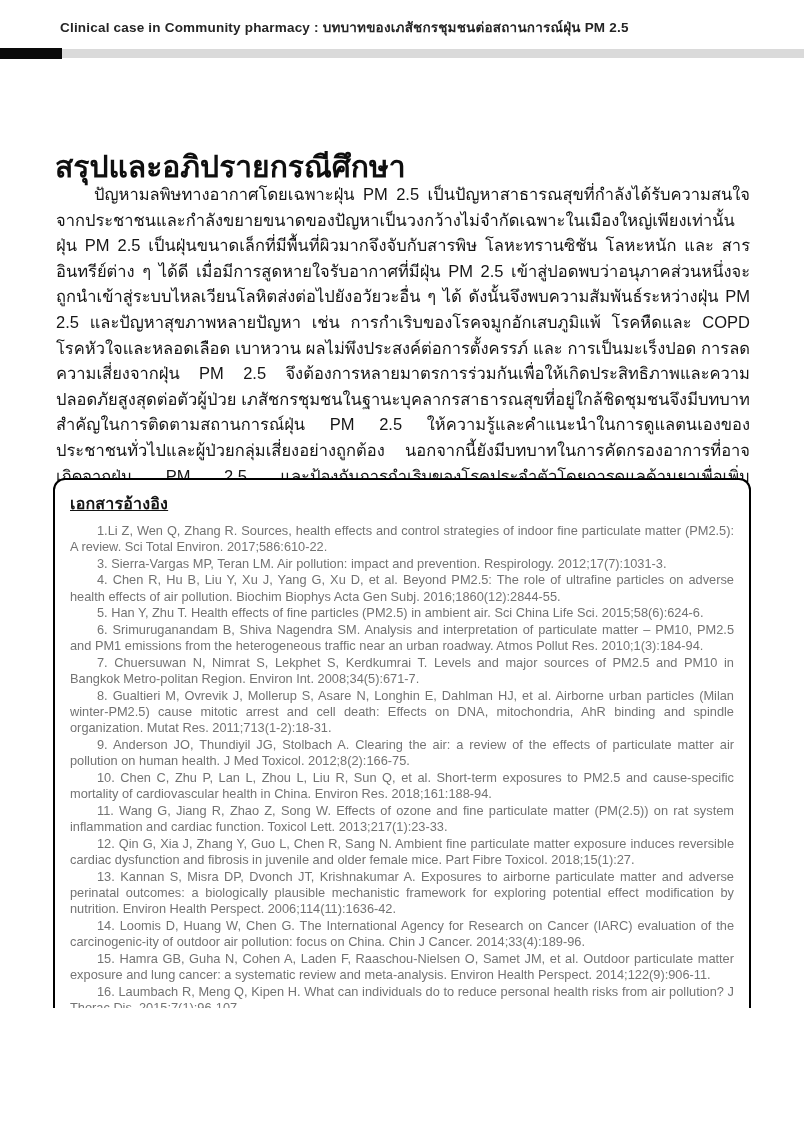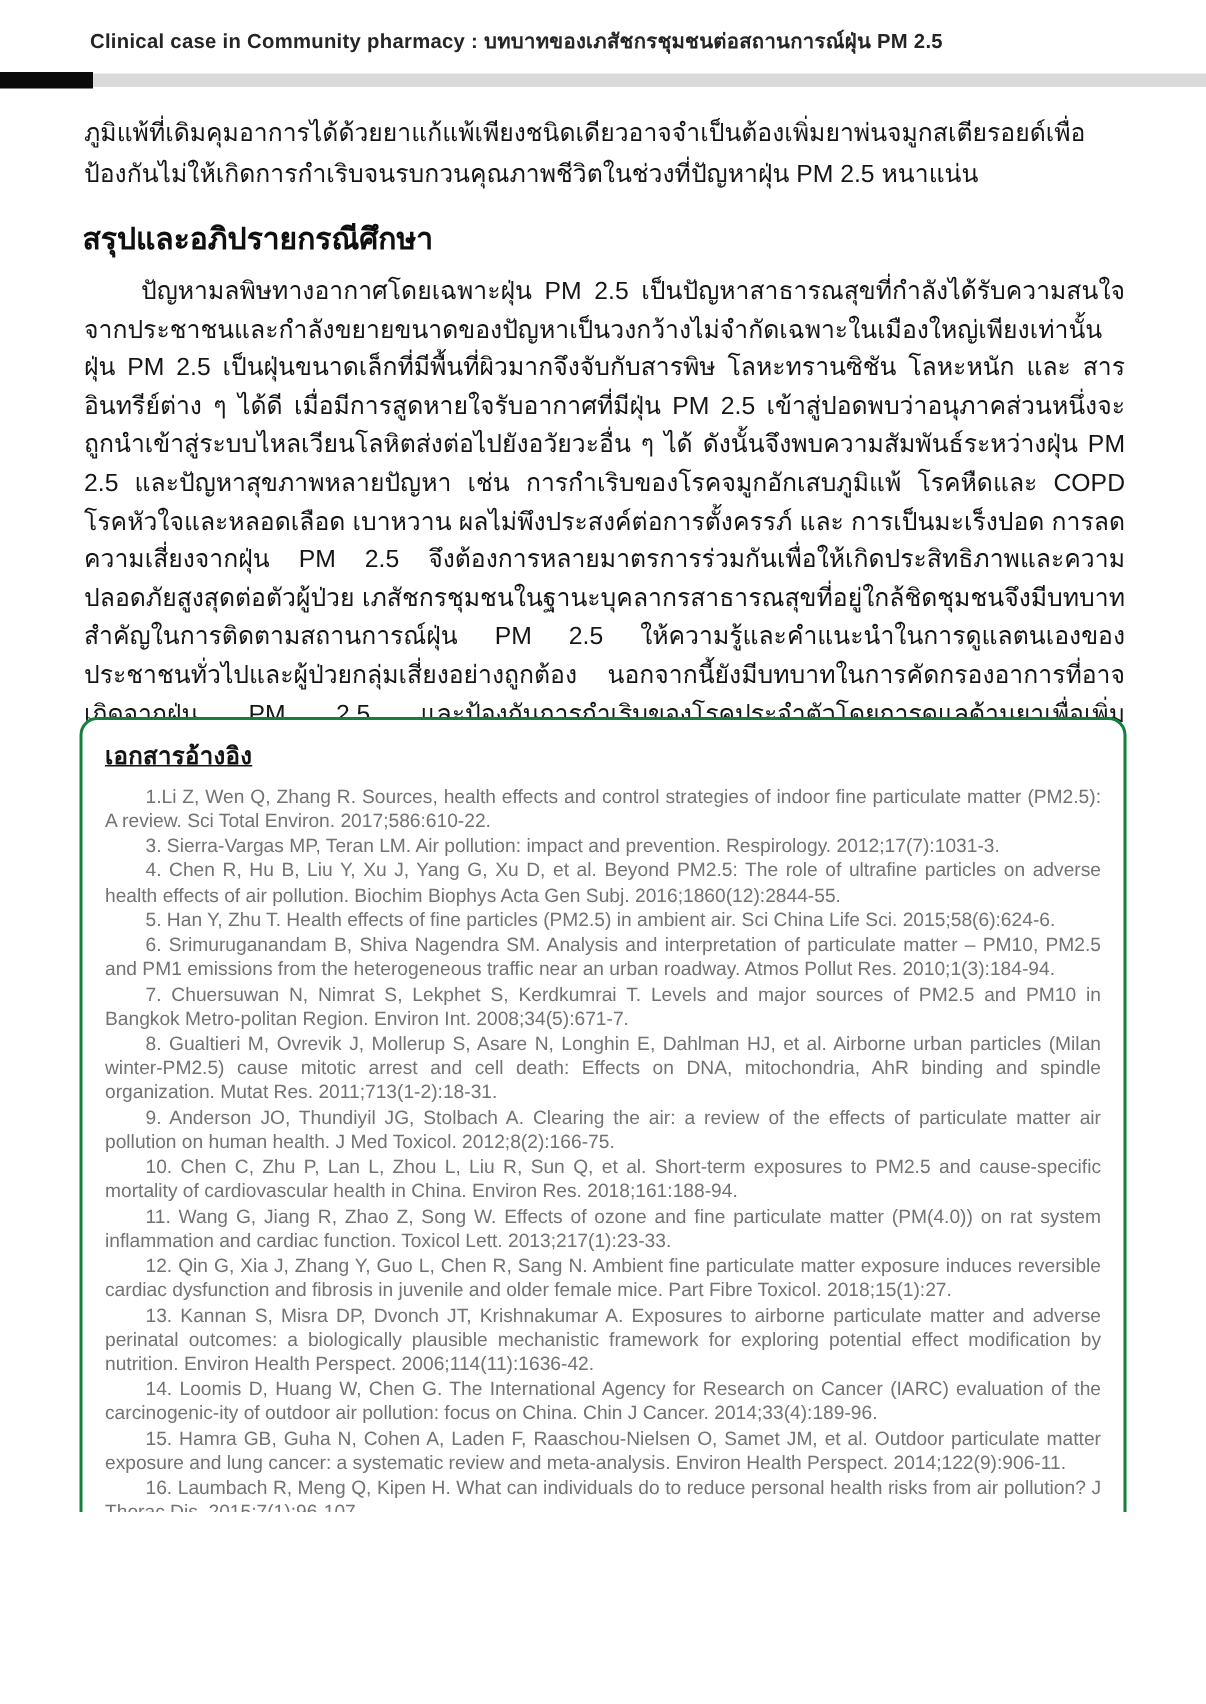--- a/index.html
+++ b/index.html
@@ -19,31 +19,31 @@
   .header-rule{ position:absolute; top:49px; left:0; width:804px; height:9px; background:#dadada; }
   .header-rule-accent{ position:absolute; top:-1px; left:0; width:62px; height:11px; background:#0a0a0a; }
 
   
   .intro{
     position:absolute; top:76px; left:56px; width:694px;
     font-size:16.5px; line-height:27px; text-align:justify; color:#161616;
   }
   .section-heading{
     position:absolute; top:143px; left:55px;
-    font-size:20px; font-weight:700; color:#0f0f0f;
+    font-size:30px; font-weight:700; color:#0f0f0f;
   }
   .summary{
     position:absolute; top:182px; left:56px; width:694px;
     font-size:16.5px; line-height:25.6px; text-align:justify; text-indent:38px; color:#161616;
   }
 
   
   .refbox{
     position:absolute; top:478px; left:53px; width:698px; height:557px;
-    border:2px solid #15803d; border-radius:12px;
+    border:2px solid #000000; border-radius:12px;
     padding:11px 15px 8px 15px; background:#ffffff; overflow:hidden;
   }
   .ref-heading{
     font-size:16px; font-weight:700; color:#141414;
     text-decoration:underline; margin-bottom:7px; letter-spacing:.2px;
   }
   .ref-item{
     font-size:12.8px; line-height:16.45px; color:#737373;
     text-align:justify; text-indent:27px; margin:0;
   }
@@ -72,21 +72,20 @@
 </head>
 <body>
 
 <div class="page">
 
   <div class="header-title">Clinical case in Community pharmacy : บทบาทของเภสัชกรชุมชนต่อสถานการณ์ฝุ่น PM 2.5</div>
   <div class="header-rule">
     <div class="header-rule-accent"></div>
   </div>
 
-  <p class="intro">ภูมิแพ้ที่เดิมคุมอาการได้ด้วยยาแก้แพ้เพียงชนิดเดียวอาจจำเป็นต้องเพิ่มยาพ่นจมูกสเตียรอยด์เพื่อป้องกันไม่ให้เกิดการกำเริบจนรบกวนคุณภาพชีวิตในช่วงที่ปัญหาฝุ่น PM 2.5 หนาแน่น</p>
 
   <h1 class="section-heading">สรุปและอภิปรายกรณีศึกษา</h1>
 
   <p class="summary">ปัญหามลพิษทางอากาศโดยเฉพาะฝุ่น PM 2.5 เป็นปัญหาสาธารณสุขที่กำลังได้รับความสนใจจากประชาชนและกำลังขยายขนาดของปัญหาเป็นวงกว้างไม่จำกัดเฉพาะในเมืองใหญ่เพียงเท่านั้น ฝุ่น PM 2.5 เป็นฝุ่นขนาดเล็กที่มีพื้นที่ผิวมากจึงจับกับสารพิษ โลหะทรานซิชัน โลหะหนัก และ สารอินทรีย์ต่าง ๆ ได้ดี เมื่อมีการสูดหายใจรับอากาศที่มีฝุ่น PM 2.5 เข้าสู่ปอดพบว่าอนุภาคส่วนหนึ่งจะถูกนำเข้าสู่ระบบไหลเวียนโลหิตส่งต่อไปยังอวัยวะอื่น ๆ ได้ ดังนั้นจึงพบความสัมพันธ์ระหว่างฝุ่น PM 2.5 และปัญหาสุขภาพหลายปัญหา เช่น การกำเริบของโรคจมูกอักเสบภูมิแพ้ โรคหืดและ COPD โรคหัวใจและหลอดเลือด เบาหวาน ผลไม่พึงประสงค์ต่อการตั้งครรภ์ และ การเป็นมะเร็งปอด การลดความเสี่ยงจากฝุ่น PM 2.5 จึงต้องการหลายมาตรการร่วมกันเพื่อให้เกิดประสิทธิภาพและความปลอดภัยสูงสุดต่อตัวผู้ป่วย เภสัชกรชุมชนในฐานะบุคลากรสาธารณสุขที่อยู่ใกล้ชิดชุมชนจึงมีบทบาทสำคัญในการติดตามสถานการณ์ฝุ่น PM 2.5 ให้ความรู้และคำแนะนำในการดูแลตนเองของประชาชนทั่วไปและผู้ป่วยกลุ่มเสี่ยงอย่างถูกต้อง นอกจากนี้ยังมีบทบาทในการคัดกรองอาการที่อาจเกิดจากฝุ่น PM 2.5 และป้องกันการกำเริบของโรคประจำตัวโดยการดูแลด้านยาเพื่อเพิ่มประสิทธิภาพและความร่วมมือในการใช้ยาของผู้ป่วย</p>
 
   <div class="refbox">
     <div class="ref-heading">เอกสารอ้างอิง</div>
     <div class="ref-list">
 
         <p class="ref-item">1.Li Z, Wen Q, Zhang R. Sources, health effects and control strategies of indoor fine particulate matter (PM2.5): A review. Sci Total Environ. 2017;586:610-22.</p>
@@ -101,21 +100,21 @@
         <p class="ref-item">6. Srimuruganandam B, Shiva Nagendra SM. Analysis and interpretation of particulate matter – PM10, PM2.5 and PM1 emissions from the heterogeneous traffic near an urban roadway. Atmos Pollut Res. 2010;1(3):184-94.</p>
 
         <p class="ref-item">7. Chuersuwan N, Nimrat S, Lekphet S, Kerdkumrai T. Levels and major sources of PM2.5 and PM10 in Bangkok Metro-politan Region. Environ Int. 2008;34(5):671-7.</p>
 
         <p class="ref-item">8. Gualtieri M, Ovrevik J, Mollerup S, Asare N, Longhin E, Dahlman HJ, et al. Airborne urban particles (Milan winter-PM2.5) cause mitotic arrest and cell death: Effects on DNA, mitochondria, AhR binding and spindle organization. Mutat Res. 2011;713(1-2):18-31.</p>
 
         <p class="ref-item">9. Anderson JO, Thundiyil JG, Stolbach A. Clearing the air: a review of the effects of particulate matter air pollution on human health. J Med Toxicol. 2012;8(2):166-75.</p>
 
         <p class="ref-item">10. Chen C, Zhu P, Lan L, Zhou L, Liu R, Sun Q, et al. Short-term exposures to PM2.5 and cause-specific mortality of cardiovascular health in China. Environ Res. 2018;161:188-94.</p>
 
-        <p class="ref-item">11. Wang G, Jiang R, Zhao Z, Song W. Effects of ozone and fine particulate matter (PM(4.0)) on rat system inflammation and cardiac function. Toxicol Lett. 2013;217(1):23-33.</p>
+        <p class="ref-item">11. Wang G, Jiang R, Zhao Z, Song W. Effects of ozone and fine particulate matter (PM(2.5)) on rat system inflammation and cardiac function. Toxicol Lett. 2013;217(1):23-33.</p>
 
         <p class="ref-item">12. Qin G, Xia J, Zhang Y, Guo L, Chen R, Sang N. Ambient fine particulate matter exposure induces reversible cardiac dysfunction and fibrosis in juvenile and older female mice. Part Fibre Toxicol. 2018;15(1):27.</p>
 
         <p class="ref-item">13. Kannan S, Misra DP, Dvonch JT, Krishnakumar A. Exposures to airborne particulate matter and adverse perinatal outcomes: a biologically plausible mechanistic framework for exploring potential effect modification by nutrition. Environ Health Perspect. 2006;114(11):1636-42.</p>
 
         <p class="ref-item">14. Loomis D, Huang W, Chen G. The International Agency for Research on Cancer (IARC) evaluation of the carcinogenic-ity of outdoor air pollution: focus on China. Chin J Cancer. 2014;33(4):189-96.</p>
 
         <p class="ref-item">15. Hamra GB, Guha N, Cohen A, Laden F, Raaschou-Nielsen O, Samet JM, et al. Outdoor particulate matter exposure and lung cancer: a systematic review and meta-analysis. Environ Health Perspect. 2014;122(9):906-11.</p>
 
         <p class="ref-item">16. Laumbach R, Meng Q, Kipen H. What can individuals do to reduce personal health risks from air pollution? J Thorac Dis. 2015;7(1):96-107.</p>

